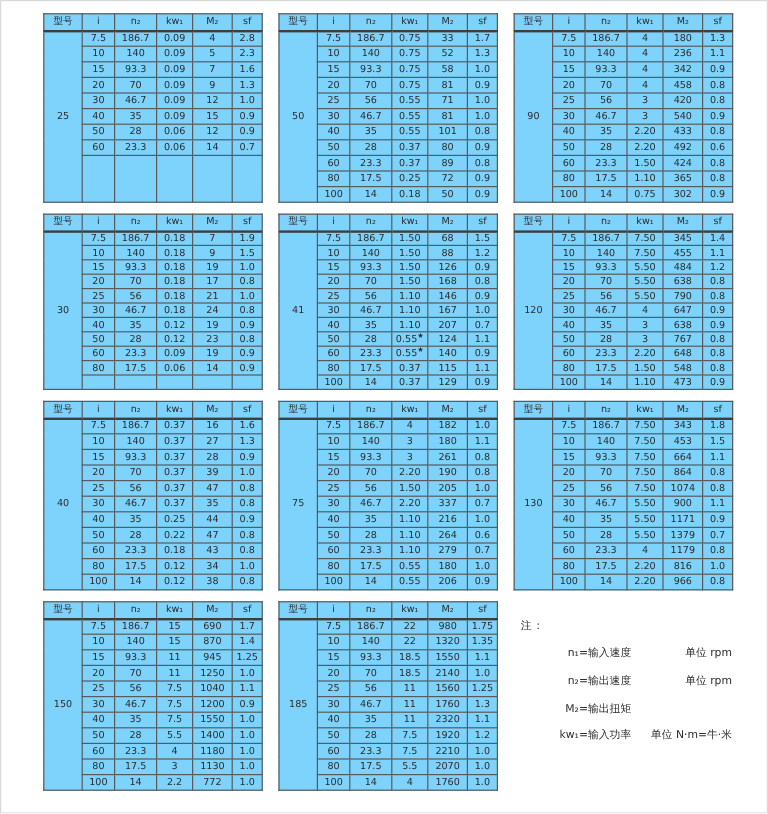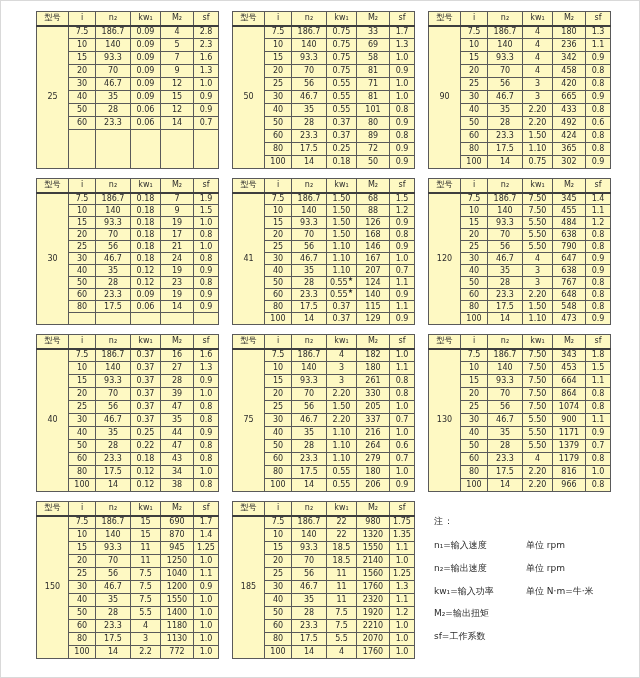--- a/index.html
+++ b/index.html
@@ -21,21 +21,21 @@
     grid-template-columns: 182px 182px 182px;
     column-gap: 14px;
     row-gap: 9px;
     margin: 10px 0 0 35px;
     align-items: start;
   }
   table.spec {
     border-collapse: collapse;
     table-layout: fixed;
     width: 182px;
-    background: #fef9c3;
+    background: #7dd3fc;
   }
   table.spec th, table.spec td {
     border: 1px solid #5a5a5a;
     font-size: 8px;
     line-height: 1;
     text-align: center;
     vertical-align: middle;
     padding: 0;
     color: #2b2b2b;
     font-weight: normal;
@@ -49,21 +49,21 @@
   table.band1 tbody td, table.band3 tbody td, table.band4 tbody td { height: 13px; }
   table.band2 tbody td { height: 12px; }
   tr.filler td { border-top: 1px solid #5a5a5a; }
   td sup { font-size: 6px; line-height: 0; }
   .notes {
     padding: 14px 0 0 6px;
     font-size: 9px;
     color: #2b2b2b;
   }
   .notes-title { margin-bottom: 12px; letter-spacing: 1px; }
-  .note-line { display: flex; margin-bottom: 12px; line-height: 1.2; }
+  .note-line { display: flex; margin-bottom: 12px; line-height: 1.2; text-align: right; }
   .note-line .term { width: 92px; flex: 0 0 92px; }
   .note-line .unit { flex: 1; }
 </style>
 </head>
 <body>
 
 <div class="page">
   <div class="grid" id="grid">
     <table class="spec band1">
         <colgroup>
@@ -176,21 +176,21 @@
             <td>7.5</td>
             <td>186.7</td>
             <td>0.75</td>
             <td>33</td>
             <td>1.7</td>
           </tr>
           <tr>
             <td>10</td>
             <td>140</td>
             <td>0.75</td>
-            <td>69</td>
+            <td>52</td>
             <td>1.3</td>
           </tr>
           <tr>
             <td>15</td>
             <td>93.3</td>
             <td>0.75</td>
             <td>58</td>
             <td>1.0</td>
           </tr>
           <tr>
@@ -304,21 +304,21 @@
             <td>25</td>
             <td>56</td>
             <td>3</td>
             <td>420</td>
             <td>0.8</td>
           </tr>
           <tr>
             <td>30</td>
             <td>46.7</td>
             <td>3</td>
-            <td>665</td>
+            <td>540</td>
             <td>0.9</td>
           </tr>
           <tr>
             <td>40</td>
             <td>35</td>
             <td>2.20</td>
             <td>433</td>
             <td>0.8</td>
           </tr>
           <tr>
@@ -790,21 +790,21 @@
             <td>15</td>
             <td>93.3</td>
             <td>3</td>
             <td>261</td>
             <td>0.8</td>
           </tr>
           <tr>
             <td>20</td>
             <td>70</td>
             <td>2.20</td>
-            <td>330</td>
+            <td>190</td>
             <td>0.8</td>
           </tr>
           <tr>
             <td>25</td>
             <td>56</td>
             <td>1.50</td>
             <td>205</td>
             <td>1.0</td>
           </tr>
           <tr>
@@ -1155,26 +1155,22 @@
       <div class="notes-title">注：</div>
       <div class="note-line">
         <span class="term">n₁=输入速度</span>
         <span class="unit">单位  rpm</span>
       </div>
       <div class="note-line">
         <span class="term">n₂=输出速度</span>
         <span class="unit">单位  rpm</span>
       </div>
       <div class="note-line">
-        <span class="term">kw₁=输入功率</span>
-        <span class="unit">单位  N·m=牛·米</span>
-      </div>
-      <div class="note-line">
         <span class="term">M₂=输出扭矩</span>
         <span class="unit"></span>
       </div>
       <div class="note-line">
-        <span class="term">sf=工作系数</span>
-        <span class="unit"></span>
+        <span class="term">kw₁=输入功率</span>
+        <span class="unit">单位  N·m=牛·米</span>
       </div>
     </div>
   </div>
 </div>
 
 </body></html>

